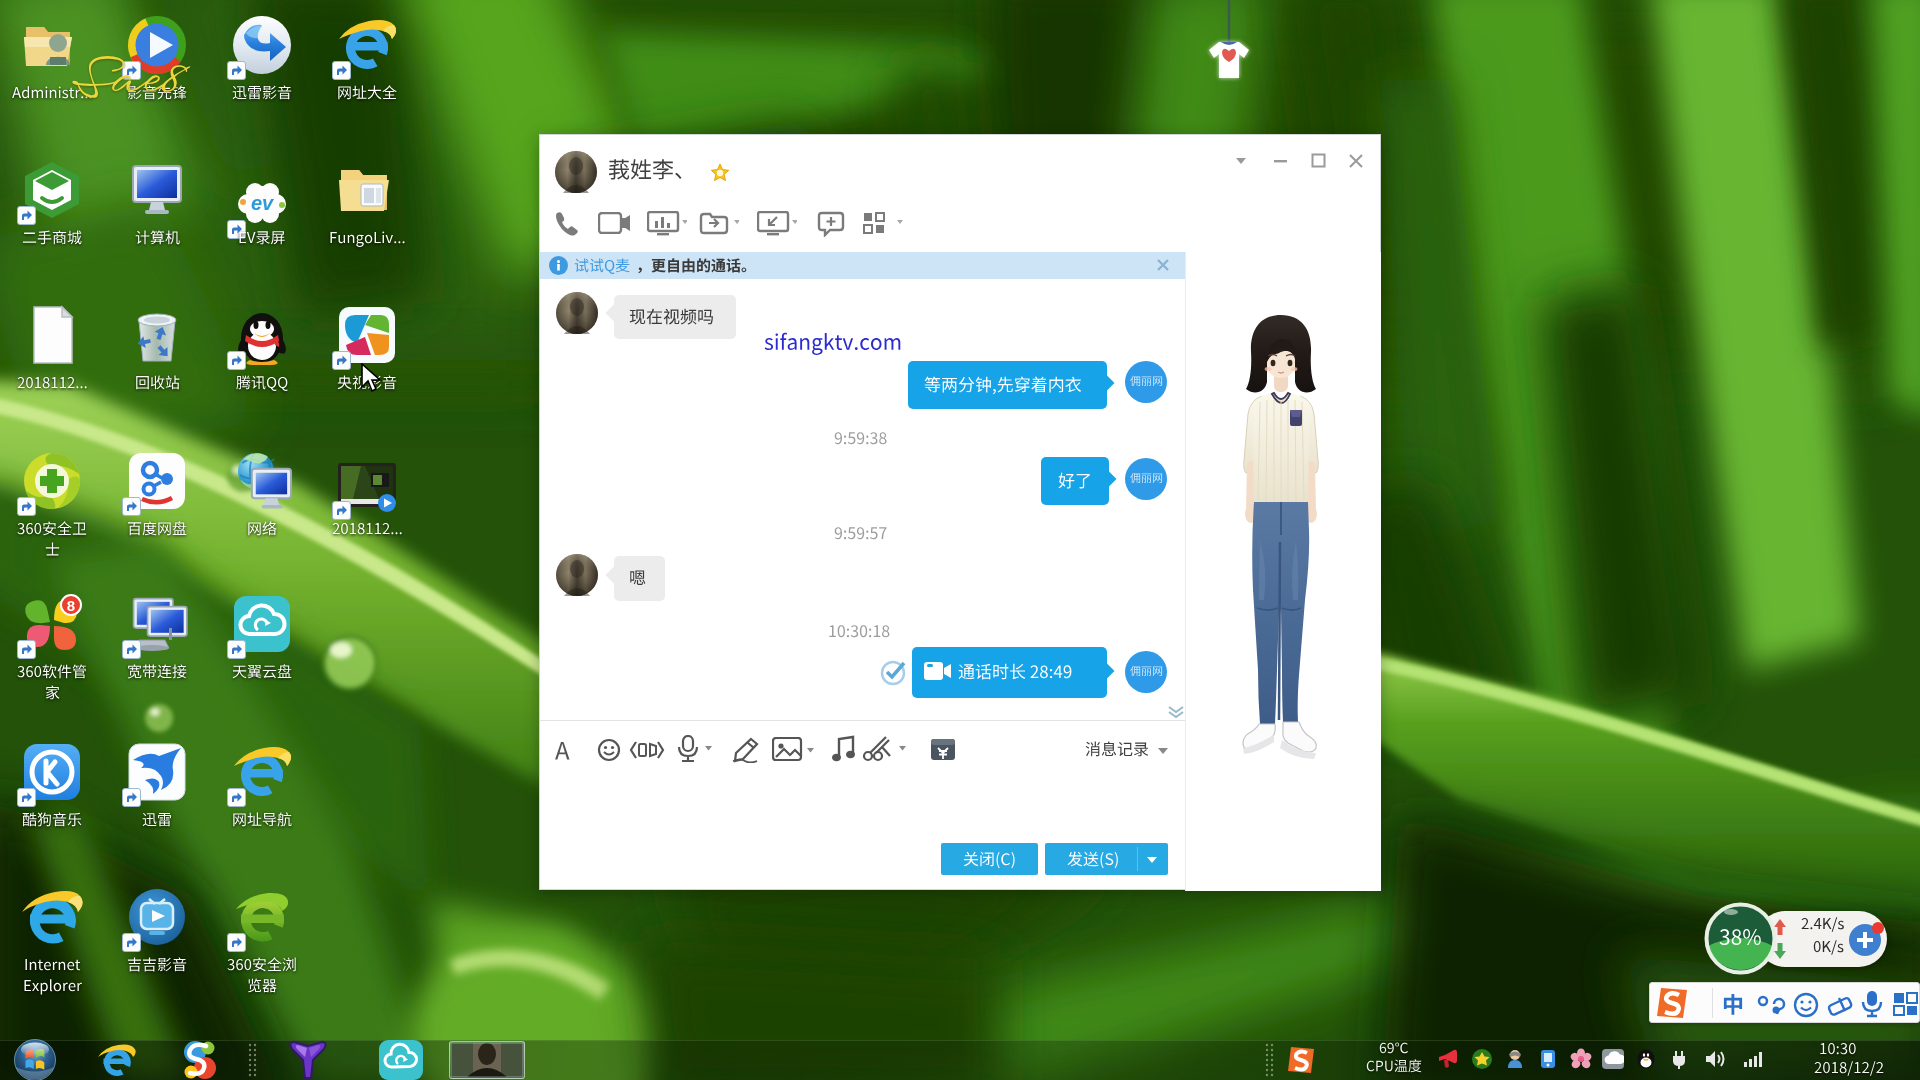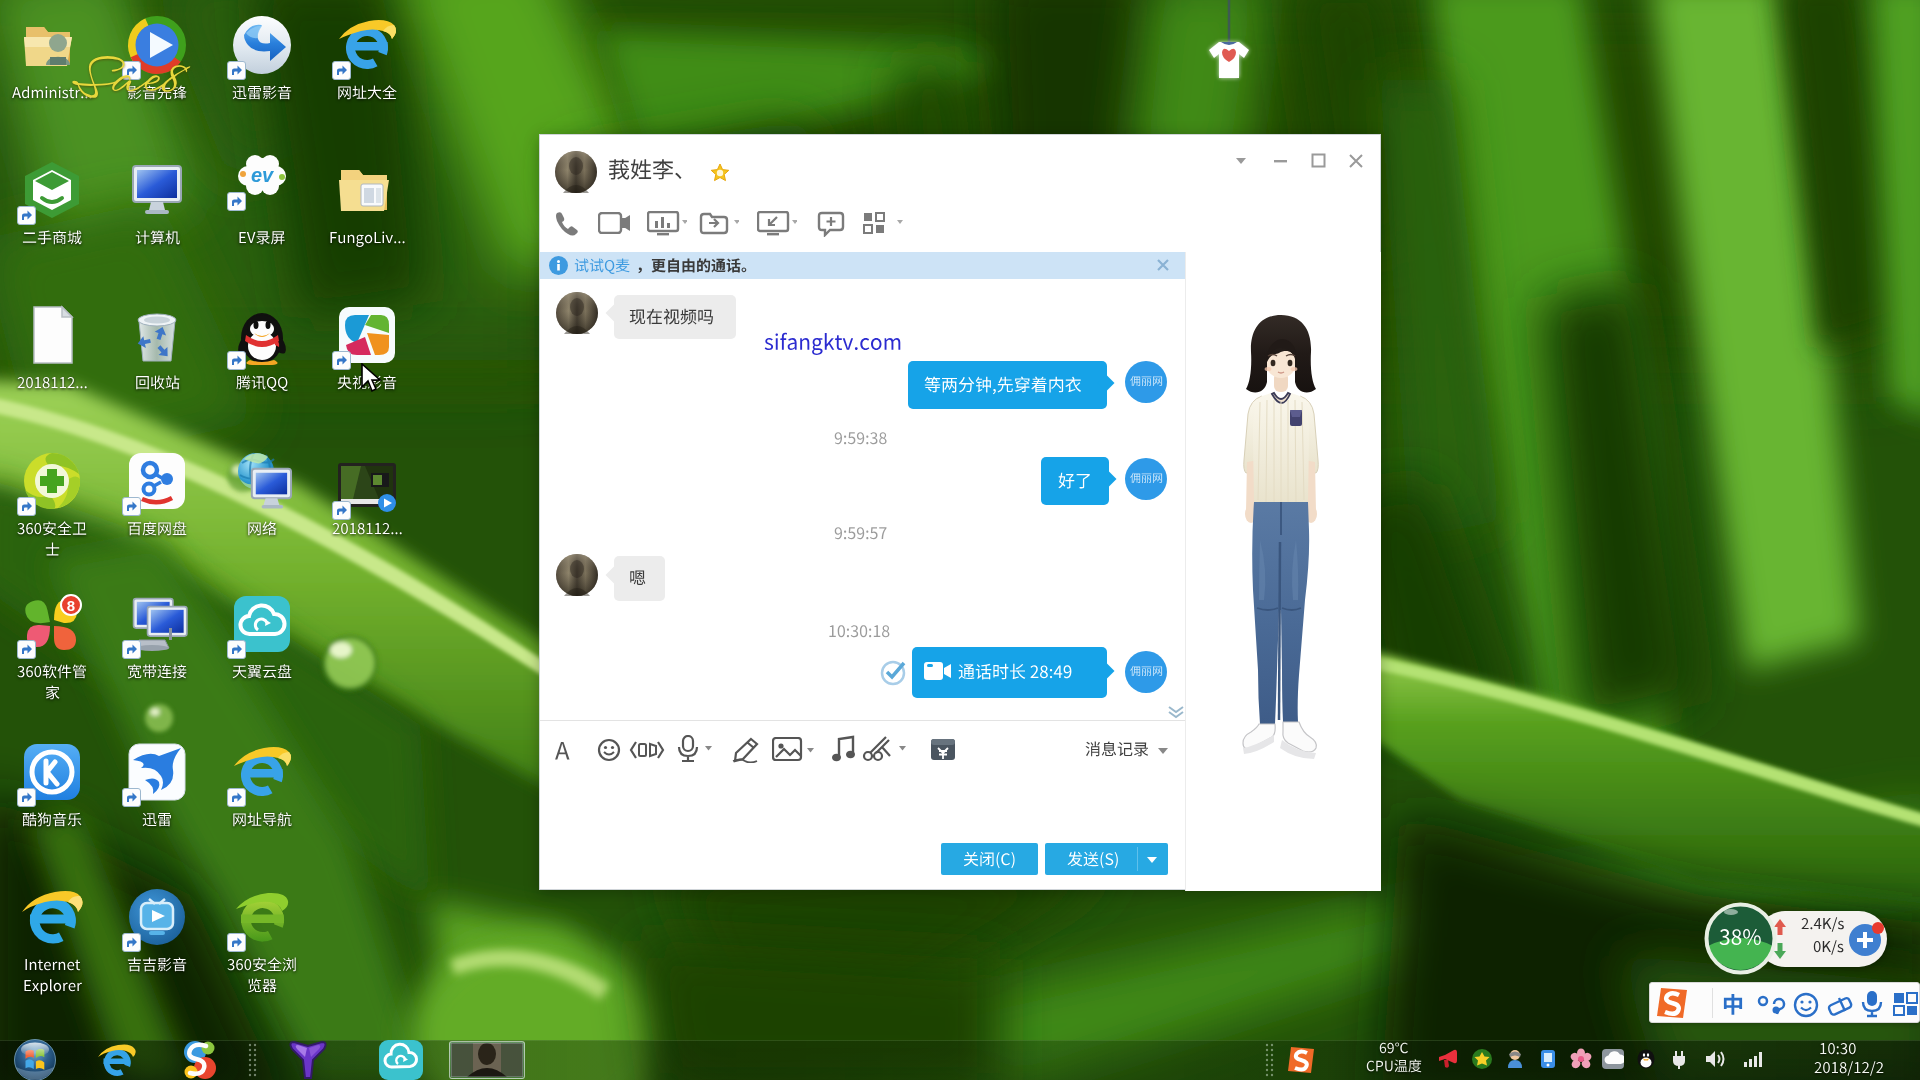--- a/index.html
+++ b/index.html
@@ -173,21 +173,21 @@
       </defs>
 <rect x="8" y="8" width="48" height="36" rx="3" fill="#e8eef4"></rect>
 <rect x="8" y="8" width="48" height="36" rx="3" fill="none" stroke="#9aa7b5" stroke-width="2"></rect>
 <rect x="12" y="12" width="40" height="28" fill="url(#scr)"></rect>
 <path d="M26,44 l12,0 l2,8 l-16,0 Z" fill="#c8d2dc"></path>
 <rect x="20" y="52" width="24" height="4" rx="2" fill="#aab8c4"></rect>
     </svg></div>
 <svg class="t" style="left:134.5px;top:229.0px;filter:drop-shadow(0 1px 1.5px rgba(0,0,0,.9));" width="45.0" height="18.6">
     <path transform="translate(0,14.10)" fill="#ffffff" d="M2.1 -11.6C2.9 -10.9 3.9 -9.9 4.4 -9.3L5.2 -10.1C4.7 -10.7 3.6 -11.7 2.8 -12.3ZM0.7 -7.9V-6.8H3.1V-1.4C3.1 -0.8 2.6 -0.3 2.3 -0.1C2.5 0.1 2.8 0.6 2.9 0.9C3.2 0.6 3.6 0.3 6.4 -1.7C6.3 -1.9 6.1 -2.4 6.1 -2.7L4.2 -1.5V-7.9ZM9.4 -12.6V-7.6H5.6V-6.5H9.4V1.2H10.6V-6.5H14.4V-7.6H10.6V-12.6Z M18.8 -6.9H26.5V-6.0H18.8ZM18.8 -5.2H26.5V-4.3H18.8ZM18.8 -8.4H26.5V-7.6H18.8ZM23.6 -12.7C23.2 -11.5 22.5 -10.4 21.5 -9.7C21.8 -9.6 22.2 -9.4 22.5 -9.2H19.4L20.3 -9.5C20.2 -9.8 20.0 -10.2 19.7 -10.6H22.3V-11.5H18.3C18.5 -11.8 18.7 -12.1 18.8 -12.4L17.7 -12.7C17.3 -11.5 16.4 -10.3 15.5 -9.6C15.8 -9.4 16.2 -9.1 16.4 -8.9C16.9 -9.4 17.4 -9.9 17.8 -10.6H18.6C18.9 -10.1 19.2 -9.6 19.3 -9.2H17.7V-3.6H19.7V-2.6L19.6 -2.3H15.8V-1.3H19.3C18.9 -0.7 18.0 -0.1 16.1 0.4C16.3 0.6 16.6 1.0 16.8 1.2C19.2 0.5 20.2 -0.4 20.6 -1.3H24.6V1.2H25.8V-1.3H29.2V-2.3H25.8V-3.6H27.6V-9.2H26.1L26.9 -9.6C26.8 -9.9 26.5 -10.2 26.2 -10.6H29.1V-11.5H24.3C24.5 -11.8 24.6 -12.1 24.7 -12.4ZM24.6 -2.3H20.8L20.8 -2.6V-3.6H24.6ZM22.6 -9.2C23.0 -9.6 23.4 -10.0 23.7 -10.6H24.9C25.4 -10.1 25.8 -9.6 26.0 -9.2Z M37.5 -11.7V-6.9C37.5 -4.6 37.3 -1.6 35.2 0.5C35.5 0.6 35.9 1.0 36.1 1.2C38.2 -1.0 38.6 -4.4 38.6 -6.9V-10.7H41.4V-1.0C41.4 0.3 41.5 0.5 41.7 0.8C42.0 1.0 42.3 1.1 42.6 1.1C42.8 1.1 43.1 1.1 43.4 1.1C43.7 1.1 43.9 1.0 44.1 0.8C44.4 0.7 44.5 0.4 44.6 0.0C44.6 -0.4 44.7 -1.5 44.7 -2.3C44.4 -2.4 44.1 -2.6 43.8 -2.8C43.8 -1.8 43.8 -1.0 43.8 -0.7C43.7 -0.3 43.7 -0.2 43.6 -0.1C43.5 -0.0 43.4 0.0 43.3 0.0C43.2 0.0 43.0 0.0 42.9 0.0C42.8 0.0 42.7 -0.0 42.6 -0.1C42.5 -0.1 42.5 -0.4 42.5 -0.9V-11.7ZM33.3 -12.6V-9.4H30.8V-8.3H33.1C32.6 -6.2 31.5 -3.9 30.4 -2.6C30.6 -2.4 30.9 -1.9 31.0 -1.6C31.8 -2.6 32.7 -4.3 33.3 -6.1V1.2H34.4V-5.7C35.0 -5.0 35.7 -4.0 36.0 -3.5L36.7 -4.4C36.3 -4.8 34.9 -6.4 34.4 -7.0V-8.3H36.6V-9.4H34.4V-12.6Z"></path>
   </svg>
-<div class="ico" style="left:230px;top:144px;width:64px;height:64px"><svg viewBox="0 0 64 64">
+<div class="ico" style="left:230px;top:172px;width:64px;height:64px"><svg viewBox="0 0 64 64">
 <g fill="#fdfdfd">
         <circle cx="32" cy="30" r="16"></circle>
         <circle cx="18" cy="32" r="10"></circle>
         <circle cx="46" cy="32" r="10"></circle>
 <circle cx="25" cy="20" r="9"></circle>
         <circle cx="40" cy="20" r="9"></circle>
         <circle cx="25" cy="42" r="9"></circle>
         <circle cx="40" cy="42" r="9"></circle>
       </g>
 <circle cx="13" cy="30" r="3" fill="#f0a43c"></circle>

